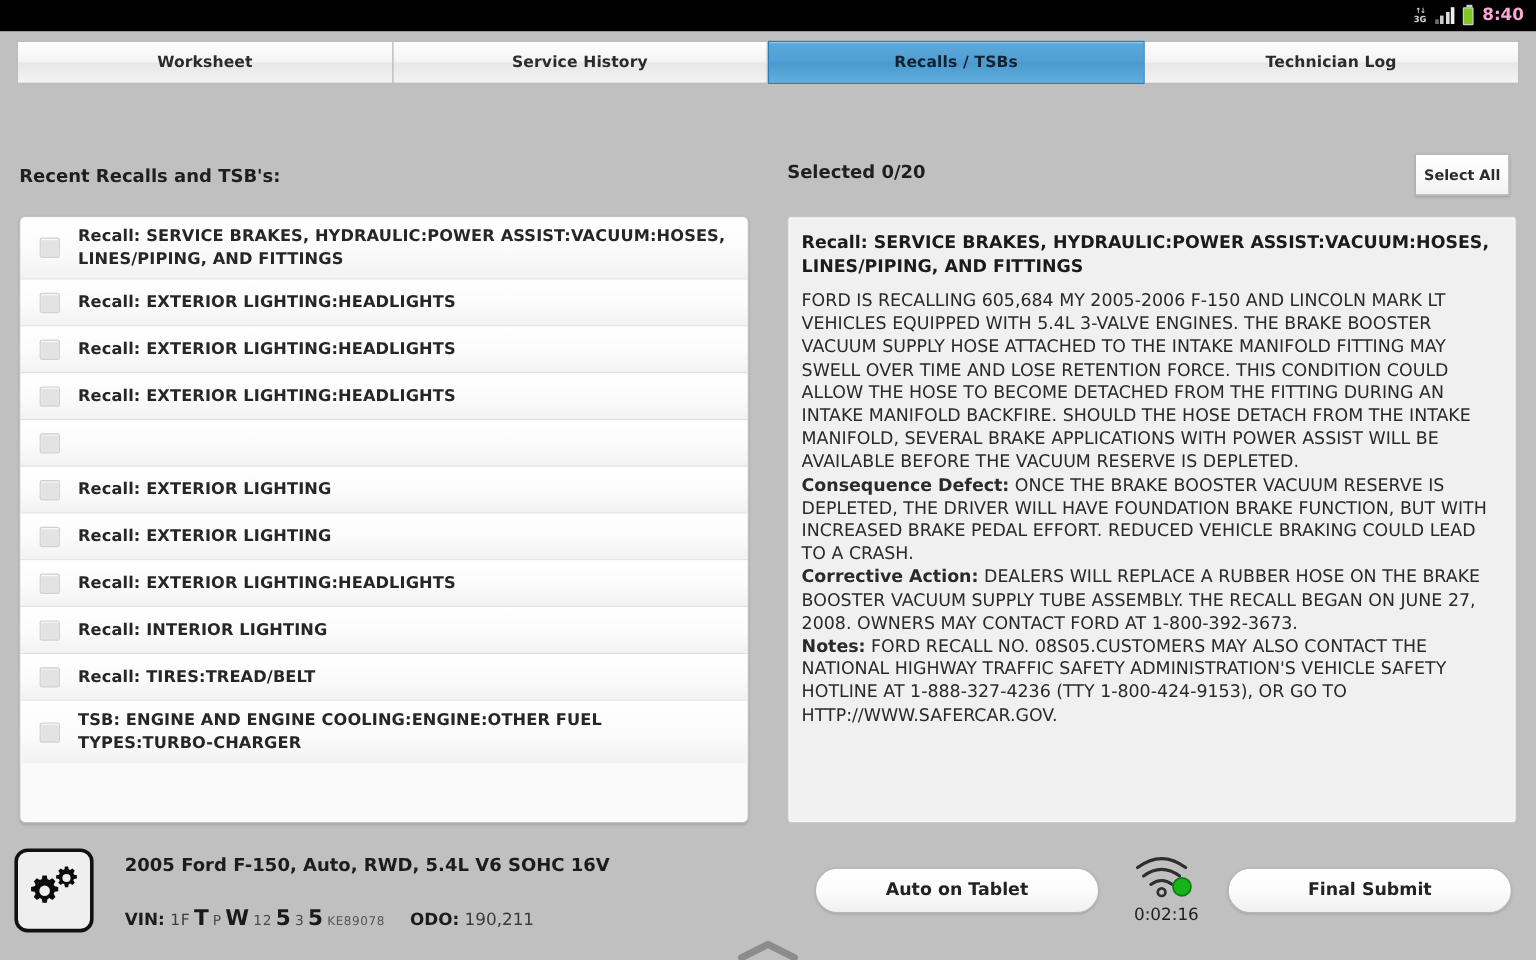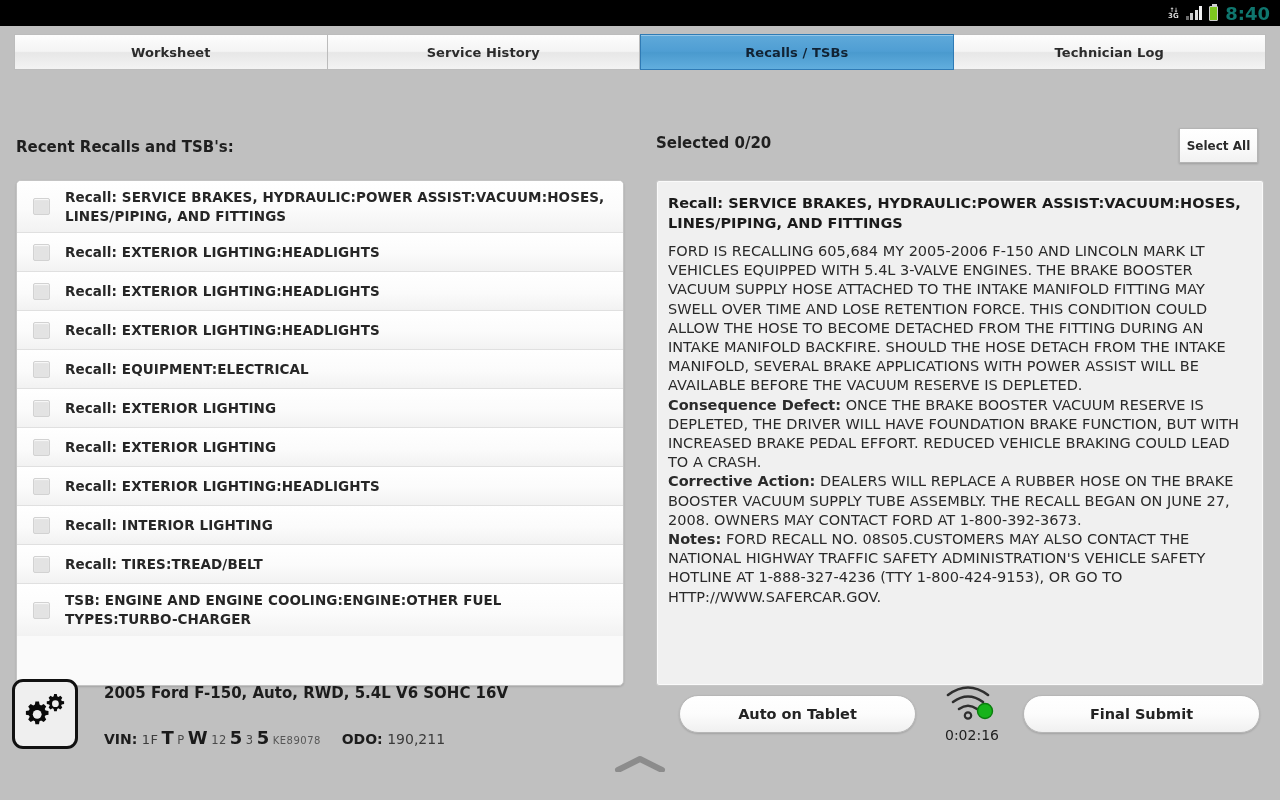--- a/index.html
+++ b/index.html
@@ -24,21 +24,21 @@
   .sb-signal { display: flex; align-items: flex-end; gap: 1.5px; height: 14px; }
   .sb-signal i { width: 3px; background: #9b9b9b; display: block; }
   .sb-signal i:nth-child(1){ height: 4px; background:#6d6d6d;}
   .sb-signal i:nth-child(2){ height: 7px; background:#c9c9c9;}
   .sb-signal i:nth-child(3){ height: 10px; background:#dcdcdc;}
   .sb-signal i:nth-child(4){ height: 14px; background:#f0f0f0;}
   .sb-batt { position: relative; width: 9px; height: 15px;
              background: #7ec820; border: 1px solid #cfcfcf; border-radius: 1px; }
   .sb-batt:before { content:""; position:absolute; top:-3px; left:2px;
                     width:5px; height:2px; background:#cfcfcf; }
-  .sb-time { color: #0f766e; font-size: 18px; font-weight: bold;
+  .sb-time { color: #f9a8d4; font-size: 14px; font-weight: bold;
              font-family: "DejaVu Sans", sans-serif; }
 
   
   .tabbar {
     position: absolute; top: 26px; left: 0; width: 1280px; height: 46px;
     padding: 8px 14px 0 14px;
     display: flex;
   }
   .tab {
     flex: 1; height: 36px;
@@ -131,21 +131,21 @@
     font-size: 14.5px; font-weight: bold; color: #1b1b1b;
     line-height: 20px; margin-bottom: 9px;
   }
   .detail-body {
     font-size: 14.5px; color: #2a2a2a; line-height: 19.2px;
   }
   .detail-body b { font-weight: bold; }
   .para { margin: 0; }
 
   
-  .footer { position: absolute; top: 668px; left: 0; width: 1128px; height: 104px; }
+  .footer { position: absolute; top: 696px; left: 0; width: 1128px; height: 104px; }
   .gearbox {
     position: absolute; left: 12px; top: 11px;
     width: 66px; height: 70px;
     background: #efefef;
     border: 3px solid #111;
     border-radius: 11px;
     display: flex; align-items: center; justify-content: center;
   }
   .veh-line1 {
     position: absolute; left: 104px; top: 16px;
@@ -234,21 +234,20 @@
       <div class="row">
         <div class="cbox"></div>
         <div class="row-label">Recall: EXTERIOR LIGHTING:HEADLIGHTS</div>
       </div>
       <div class="row">
         <div class="cbox"></div>
         <div class="row-label">Recall: EXTERIOR LIGHTING:HEADLIGHTS</div>
       </div>
       <div class="row">
         <div class="cbox"></div>
-        <div class="row-label">Recall: EQUIPMENT:ELECTRICAL</div>
       </div>
       <div class="row">
         <div class="cbox"></div>
         <div class="row-label">Recall: EXTERIOR LIGHTING</div>
       </div>
       <div class="row">
         <div class="cbox"></div>
         <div class="row-label">Recall: EXTERIOR LIGHTING</div>
       </div>
       <div class="row">

